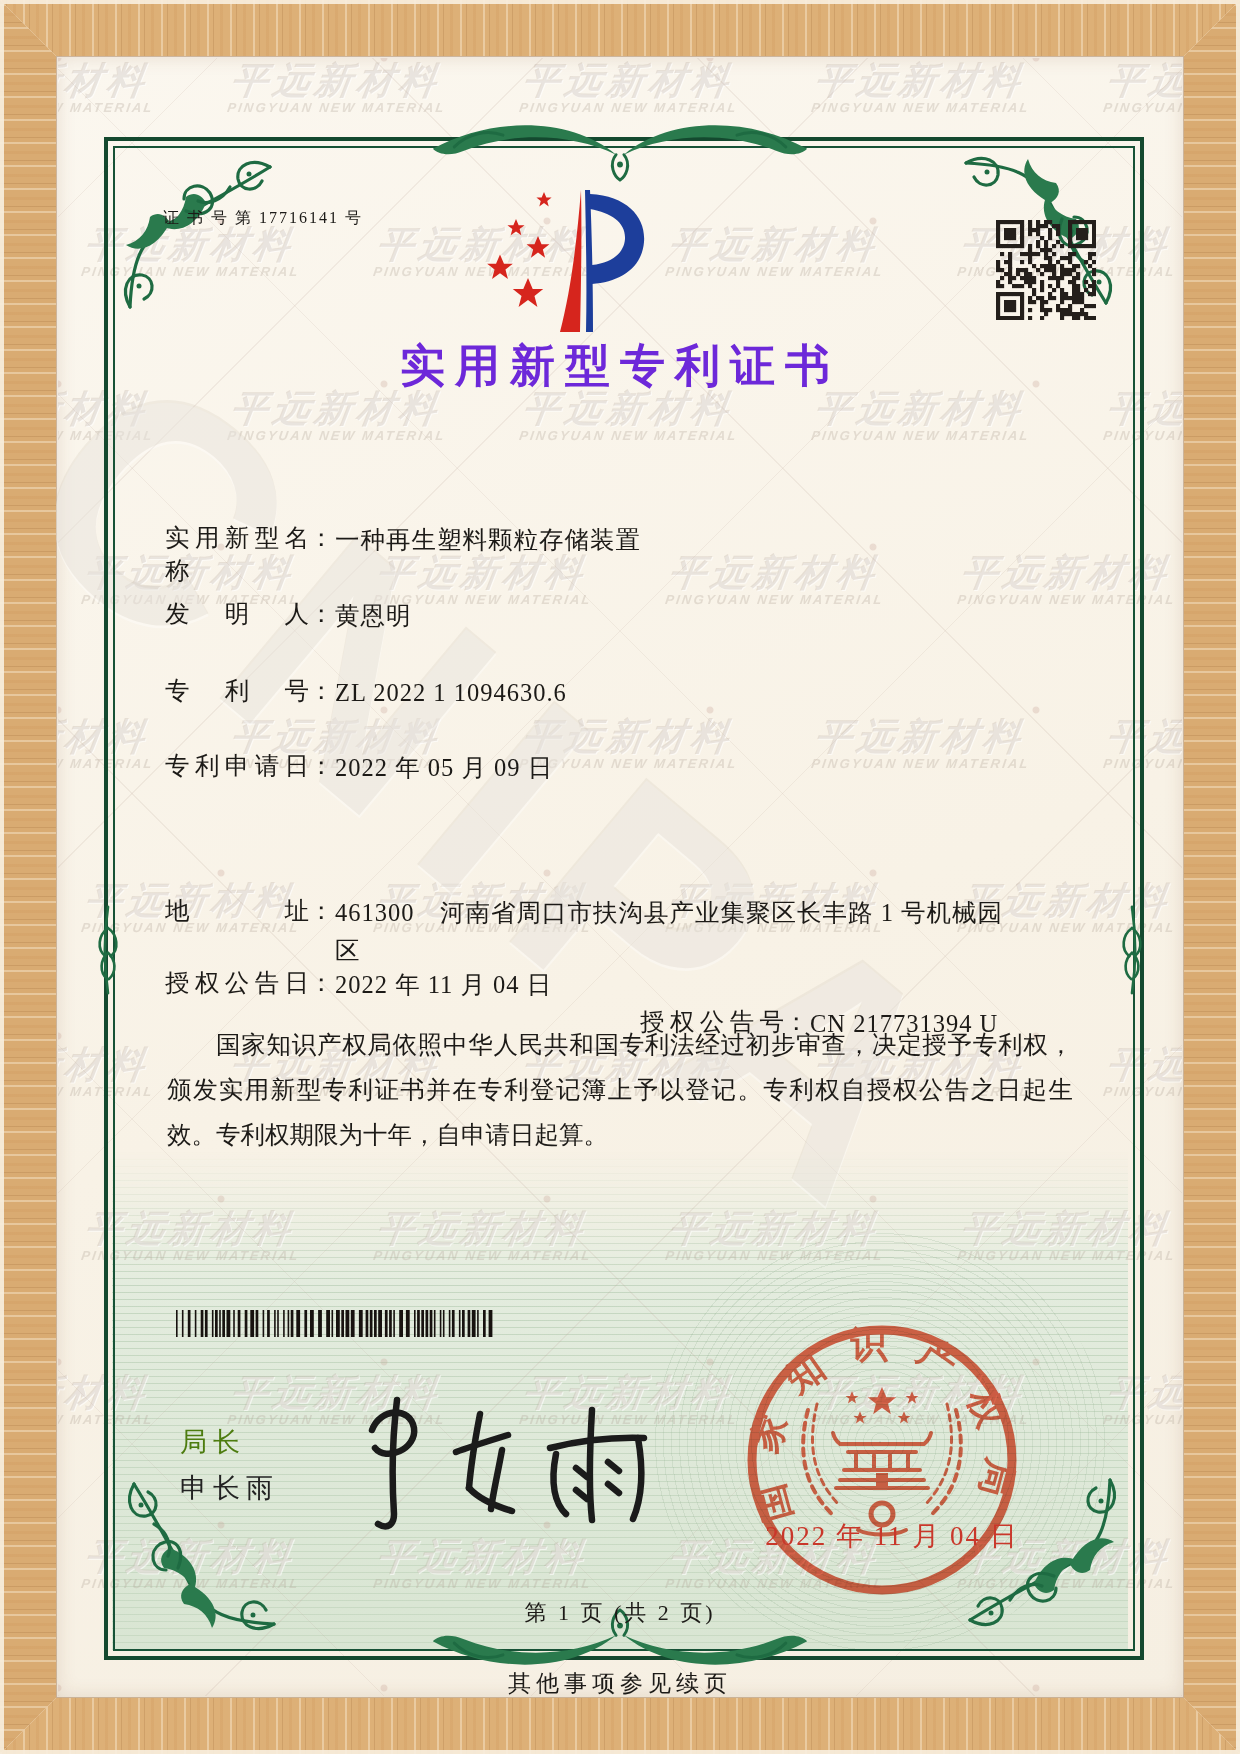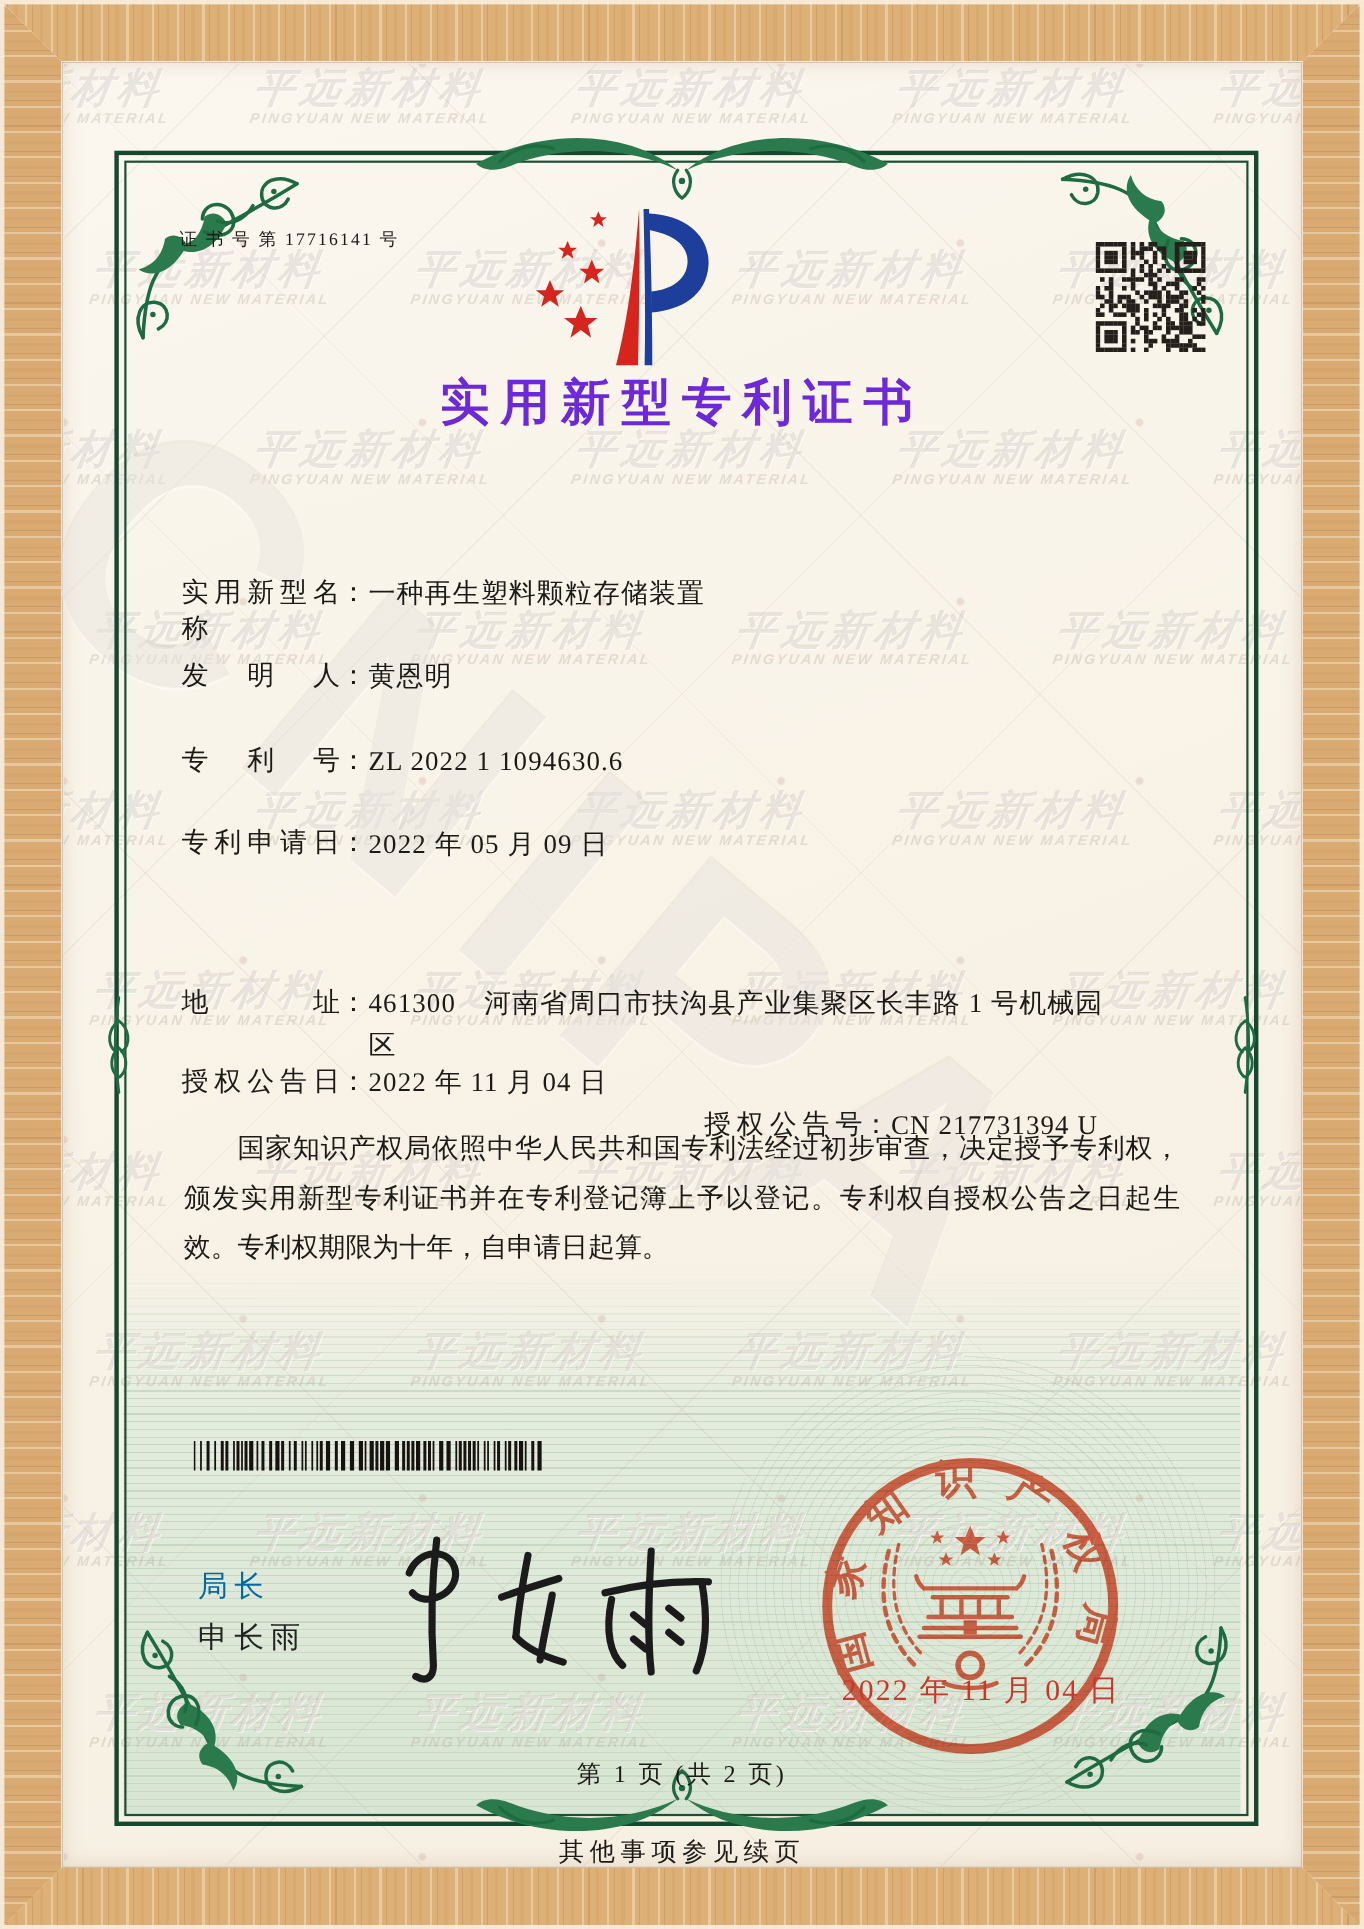--- a/index.html
+++ b/index.html
@@ -60,21 +60,21 @@
   #qr{left:996px;top:220px;width:100px;height:100px;}
   #title{left:104px;top:336px;width:1032px;text-align:center;font-size:45px;font-weight:bold;letter-spacing:10px;color:#6d28d9;}
   .frow{position:absolute;left:165px;z-index:4;font-size:24.5px;}
   .flabel{display:inline-block;width:144px;text-align:justify;text-align-last:justify;vertical-align:top;}
   .colon{display:inline-block;width:26px;vertical-align:top;}
   .fvalue{display:inline-block;vertical-align:top;white-space:pre-wrap;max-width:706px;letter-spacing:1px;line-height:38px;}
   #grant-no-group{position:absolute;left:475px;top:0;white-space:nowrap;margin-top:39px;}
   #paras{left:163px;top:1018px;width:914px;font-size:24.5px;line-height:45px;text-align:justify;}
   #paras p{margin:4px;text-indent:2em;}
   #barcode{left:176px;top:1310px;width:318px;height:27px;}
-  #director-role{left:180px;top:1424px;font-family:"Liberation Sans","DejaVu Sans",sans-serif;font-size:27px;letter-spacing:6px;color:#0369a1;}
+  #director-role{left:180px;top:1424px;font-family:"Liberation Sans","DejaVu Sans",sans-serif;font-size:27px;letter-spacing:6px;color:#4d7c0f;}
   #director-name{left:180px;top:1470px;font-family:"Liberation Sans","DejaVu Sans",sans-serif;font-size:27px;letter-spacing:6px;color:#222;}
   #signature{left:352px;top:1392px;}
   #seal{left:740px;top:1318px;z-index:5;opacity:.9;mix-blend-mode:multiply;}
   #seal-date{left:742px;top:1518px;width:300px;text-align:center;z-index:6;font-size:27px;color:#c9372a;letter-spacing:2px;}
   #page-ind{left:104px;top:1598px;width:1032px;text-align:center;font-size:22px;letter-spacing:3px;}
   #cont-note{left:104px;top:1668px;width:1032px;text-align:center;font-size:23px;letter-spacing:5px;}
 </style>
 </head>
 <body>
 

